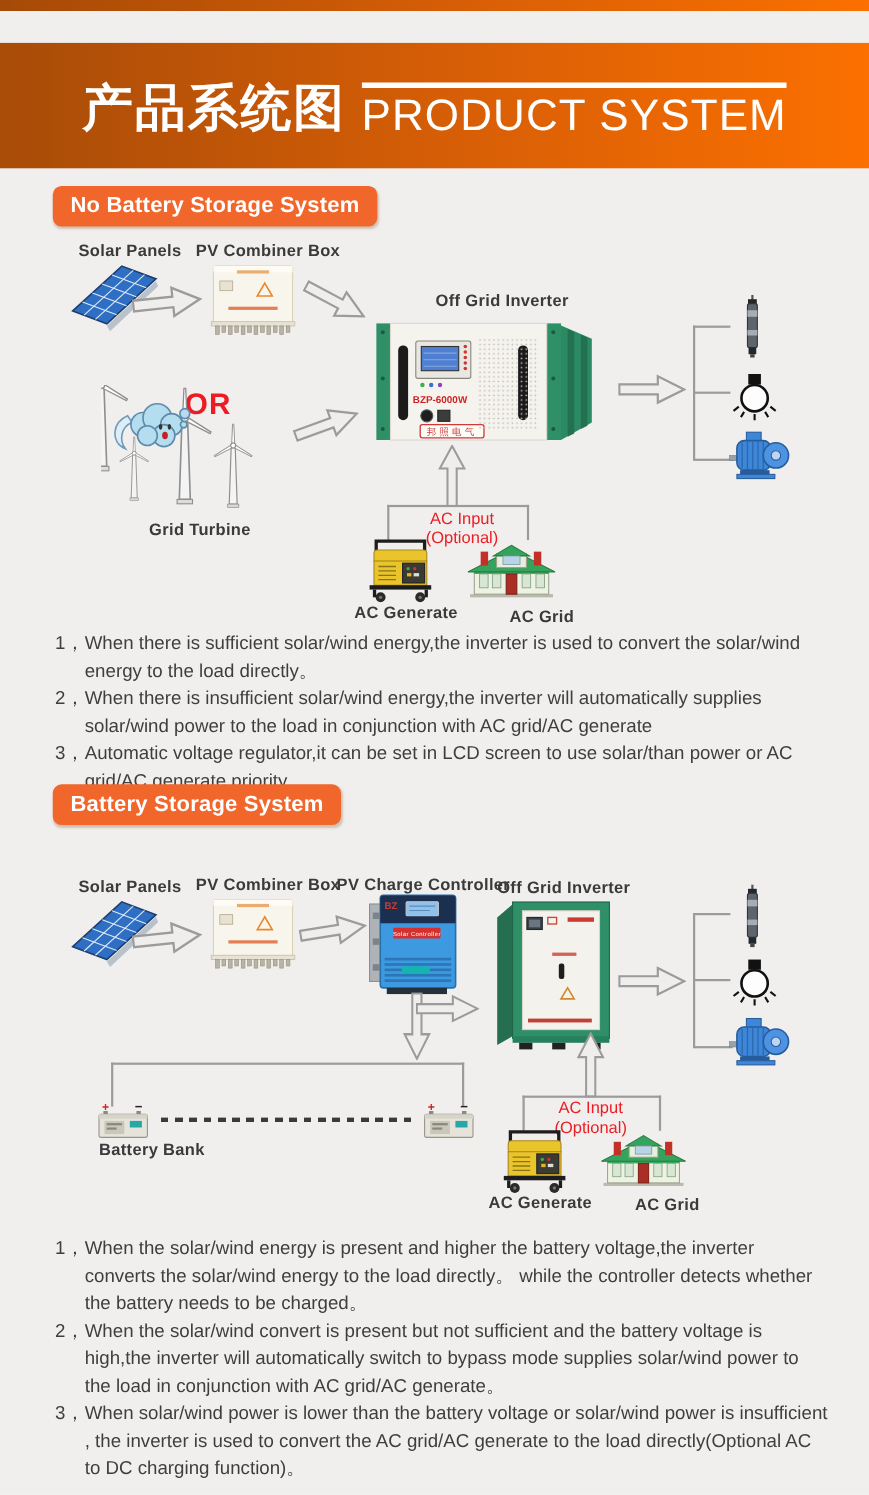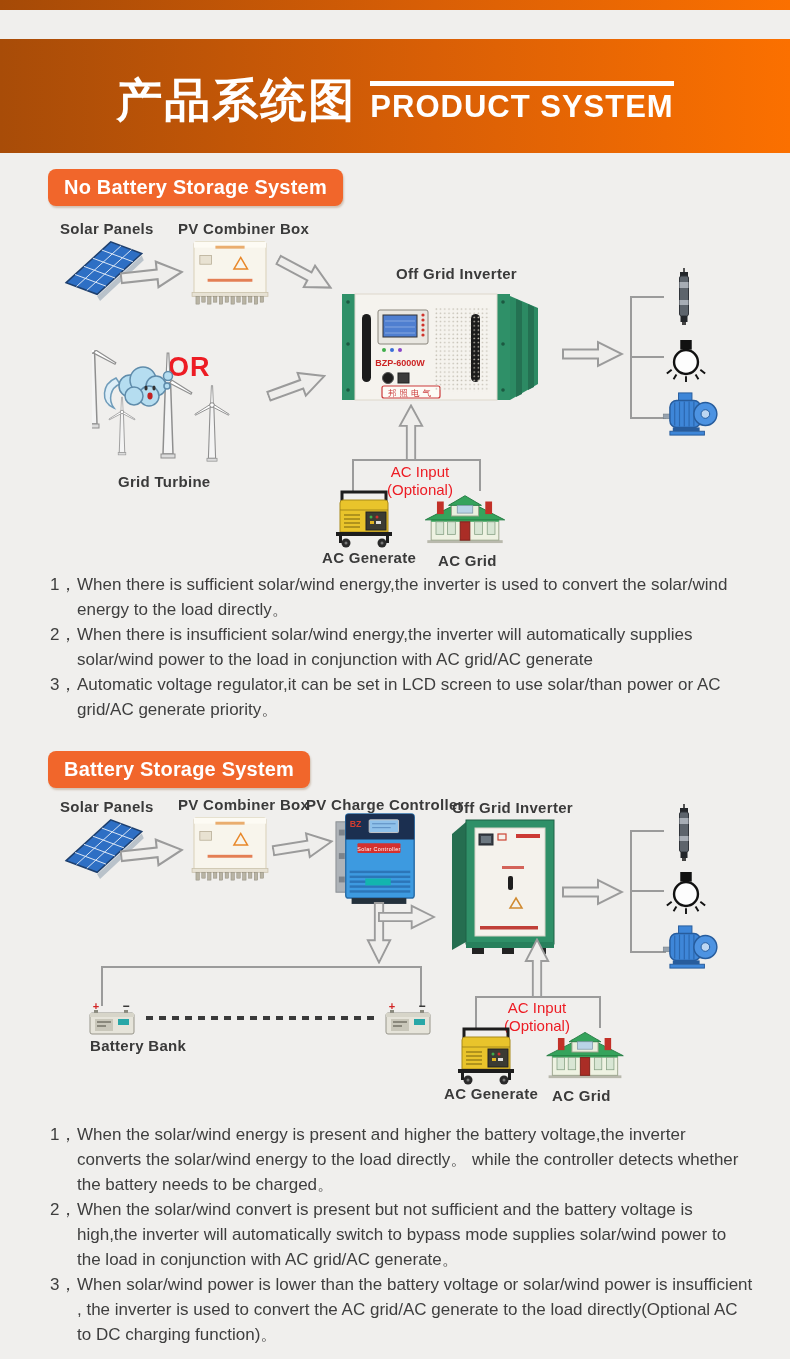--- a/index.html
+++ b/index.html
@@ -4,29 +4,29 @@
 <style>
   html,body{margin:0;padding:0;background:#fff;}
   .stage{position:relative;width:790px;height:1359px;background:#f0efed;
          font-family:"Liberation Sans",sans-serif;overflow:hidden;}
   .abs{position:absolute;}
   .topstrip{left:0;top:0;width:790px;height:10px;
             background:linear-gradient(90deg,#a54a07,#d95f06 55%,#fb7000);}
   .banner{left:0;top:39px;width:790px;height:114px;
           background:linear-gradient(90deg,#a84c08,#d95f06 55%,#fb7000);
           display:flex;align-items:center;justify-content:center;}
-  .banner-inner{display:flex;align-items:flex-end;gap:14px;transform:translateY(4px);}
+  .banner-inner{display:flex;gap:14px;transform:translateY(4px);}
   .zh{font-size:46px;font-weight:bold;color:#fff;line-height:1;letter-spacing:2px;}
   .enwrap{display:flex;flex-direction:column;padding-bottom:1px;}
   .enline{height:5px;background:#fff;margin-bottom:5px;}
-  .en{font-size:31px;font-weight:bold;color:#fff;line-height:1;letter-spacing:1px;white-space:nowrap;}
+  .en{font-size:40px;font-weight:normal;color:#fff;line-height:1;letter-spacing:1px;white-space:nowrap;}
   .badge{position:absolute;background:#f1662b;color:#fff;font-size:20px;font-weight:bold;
          padding:7px 16px;border-radius:8px;letter-spacing:.2px;white-space:nowrap;
          box-shadow:1px 2px 2px rgba(120,60,10,.25);}
-  .lbl{position:absolute;font-size:15px;font-weight:bold;color:#3a3a3a;text-align:left;
+  .lbl{position:absolute;font-size:15px;font-weight:bold;color:#3a3a3a;text-align:right;
        letter-spacing:.3px;white-space:nowrap;}
   .or{position:absolute;font-size:27px;font-weight:bold;color:#ed1c24;letter-spacing:1px;margin-top:36px;}
   .acin{position:absolute;text-align:center;font-size:15px;font-weight:normal;color:#ed1c24;line-height:18px;white-space:nowrap;}
   .vline{position:absolute;border-left:2px solid #9b9b9b;}
   .hline{position:absolute;border-top:2px solid #9b9b9b;}
   .bracket{position:absolute;border:2px solid #9b9b9b;border-bottom:none;}
   .dashes{position:absolute;height:4px;
           background:repeating-linear-gradient(90deg,#3a3a3a 0 7px,transparent 7px 13px);}
   .notes{position:absolute;width:704px;margin:0;padding:0;list-style:none;
          font-size:17px;line-height:25px;color:#3e3e3e;}
@@ -368,21 +368,21 @@
     <li class="note">
       <span class="num">2，</span>
       <span class="txt">When there is insufficient solar/wind energy,the inverter will automatically supplies solar/wind power to the load in conjunction with AC grid/AC generate</span>
     </li>
     <li class="note">
       <span class="num">3，</span>
       <span class="txt">Automatic voltage regulator,it can be set in LCD screen to use solar/than power or AC grid/AC generate priority。</span>
     </li>
   </ol>
 
-  <div class="badge" style="left:48px;top:751px">
+  <div class="badge" style="left:48px;top:713px">
     <span>Battery Storage System</span>
   </div>
 
   <span class="lbl" style="left:60px;top:798px;width:105px">Solar Panels</span>
   <span class="lbl" style="left:178px;top:796px;width:110px">PV Combiner Box</span>
   <span class="lbl" style="left:306px;top:796px;width:130px">PV Charge Controller</span>
   <span class="lbl" style="left:452px;top:799px;width:110px">Off Grid Inverter</span>
 
   <svg class="icon" style="left:58px;top:816px" width="88" height="66">
       <use href="#sym-solar"></use>

